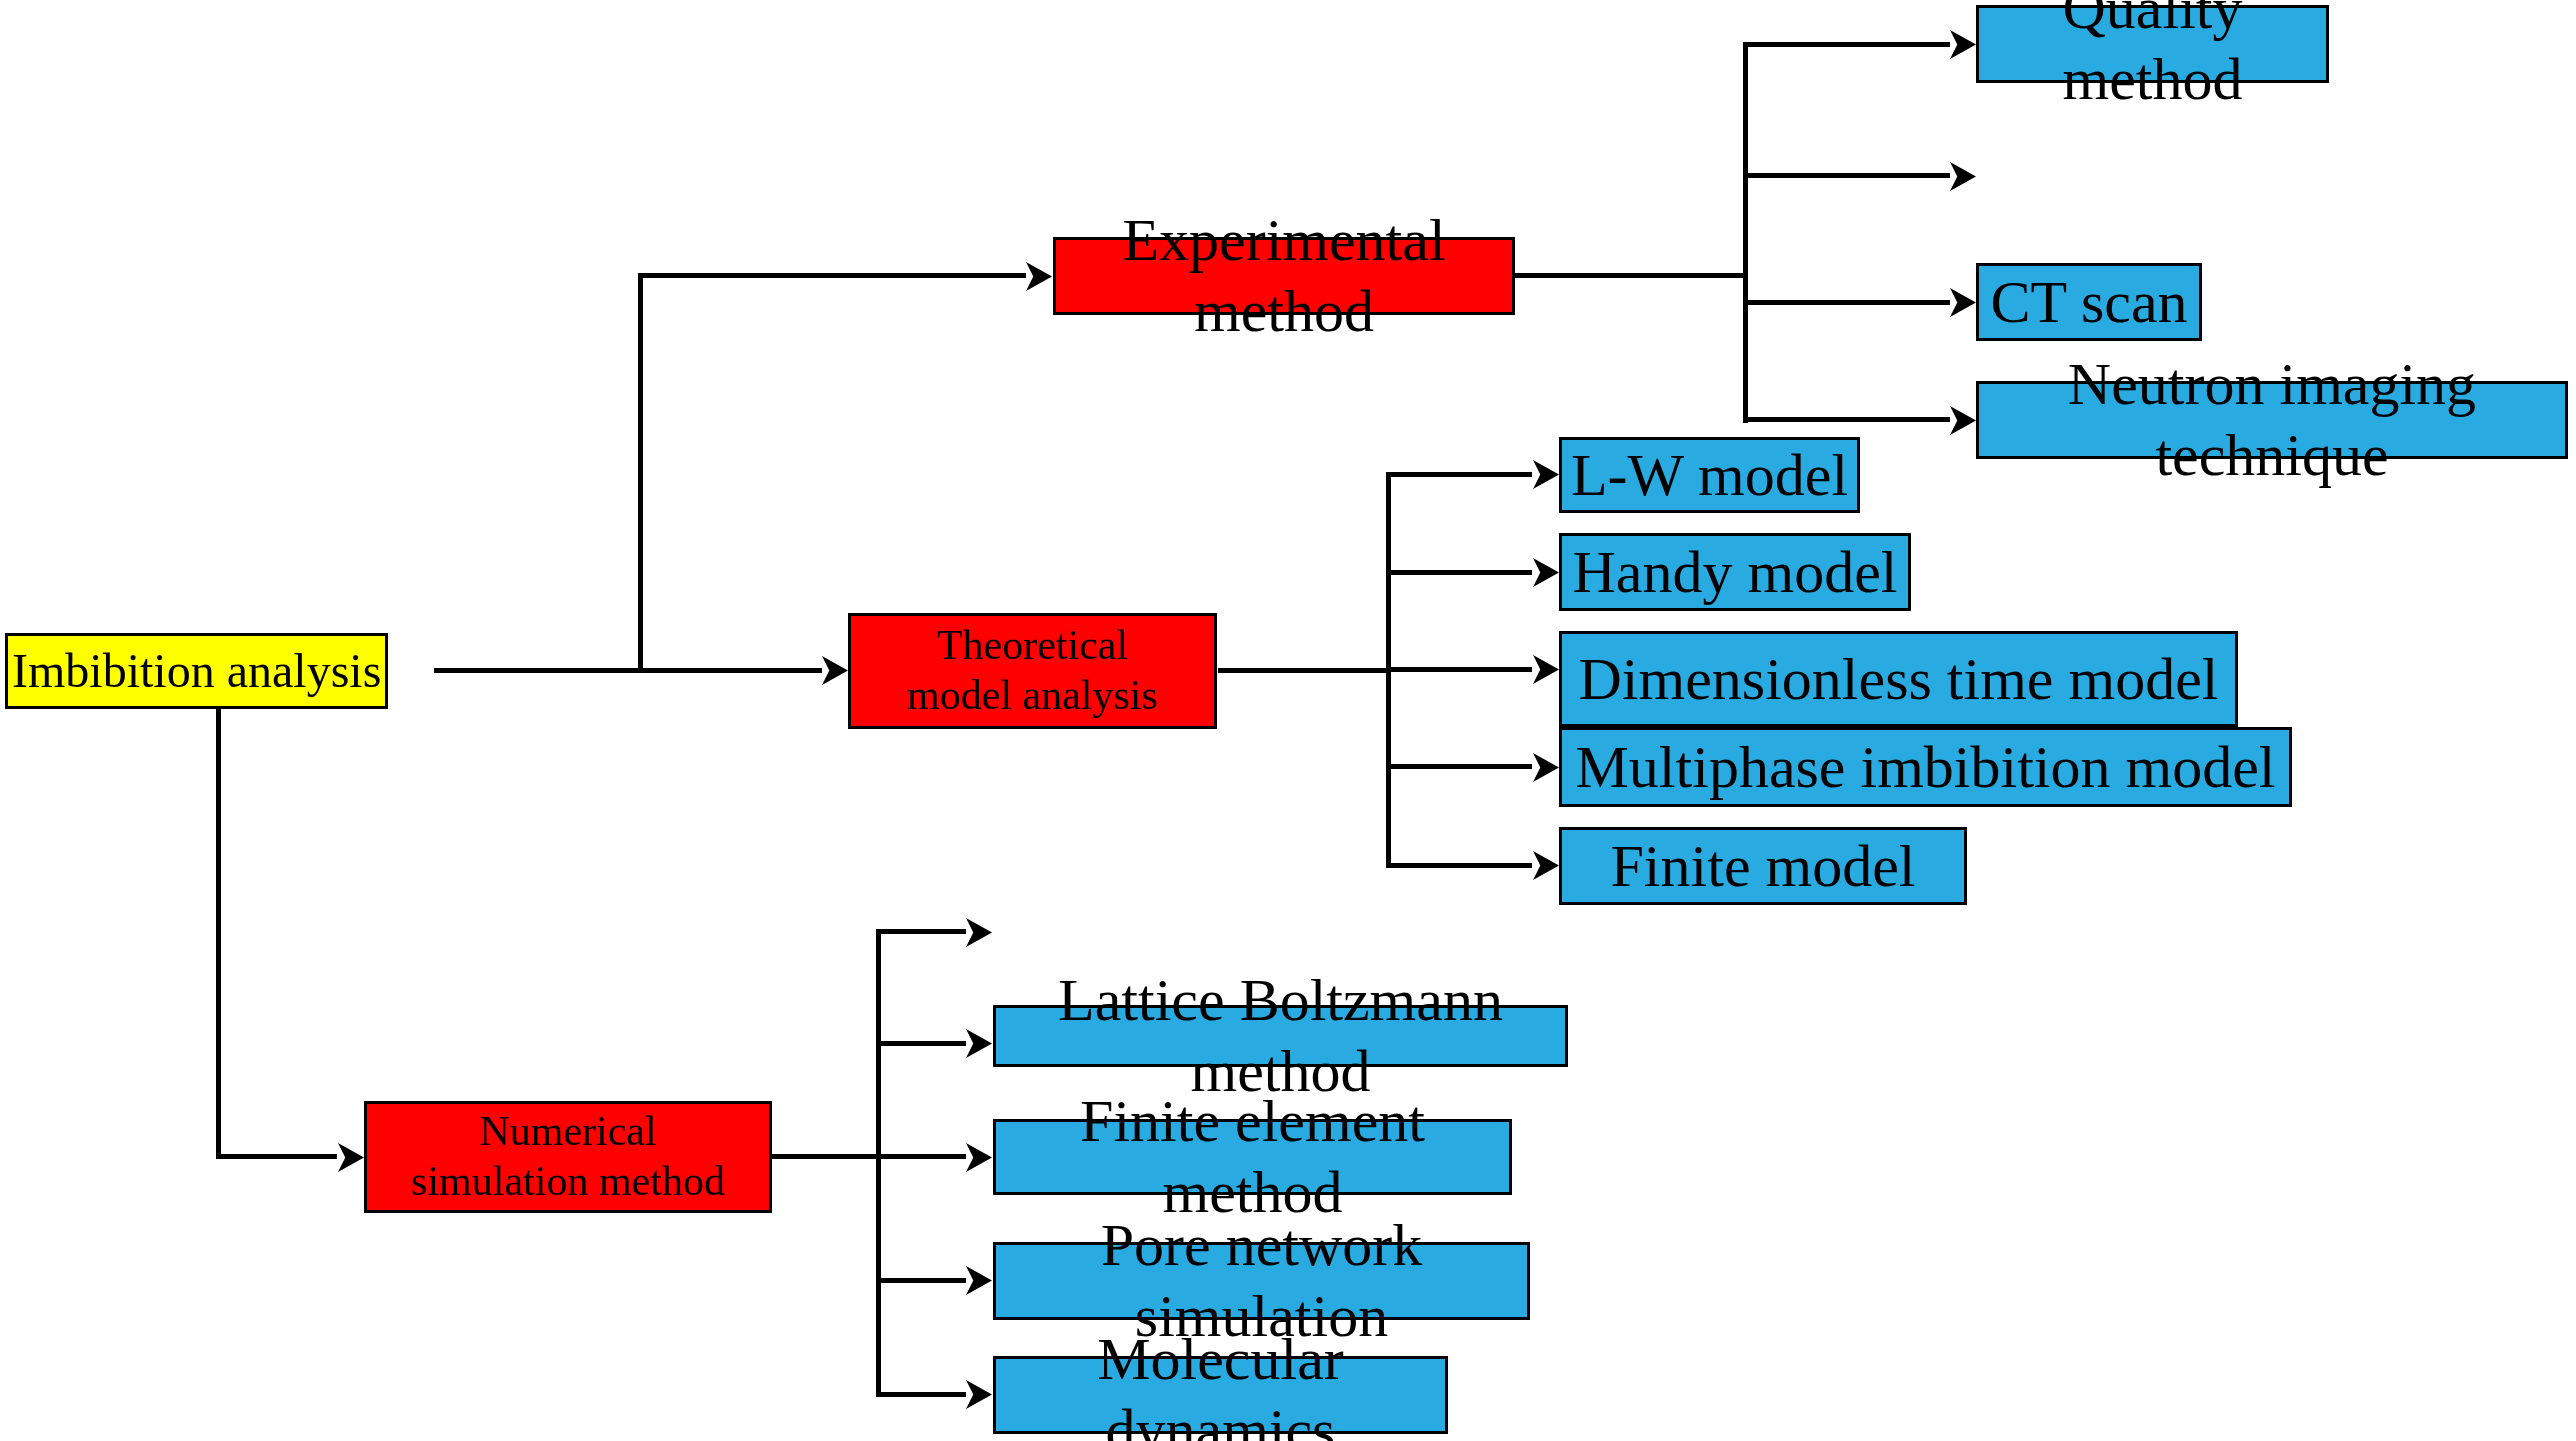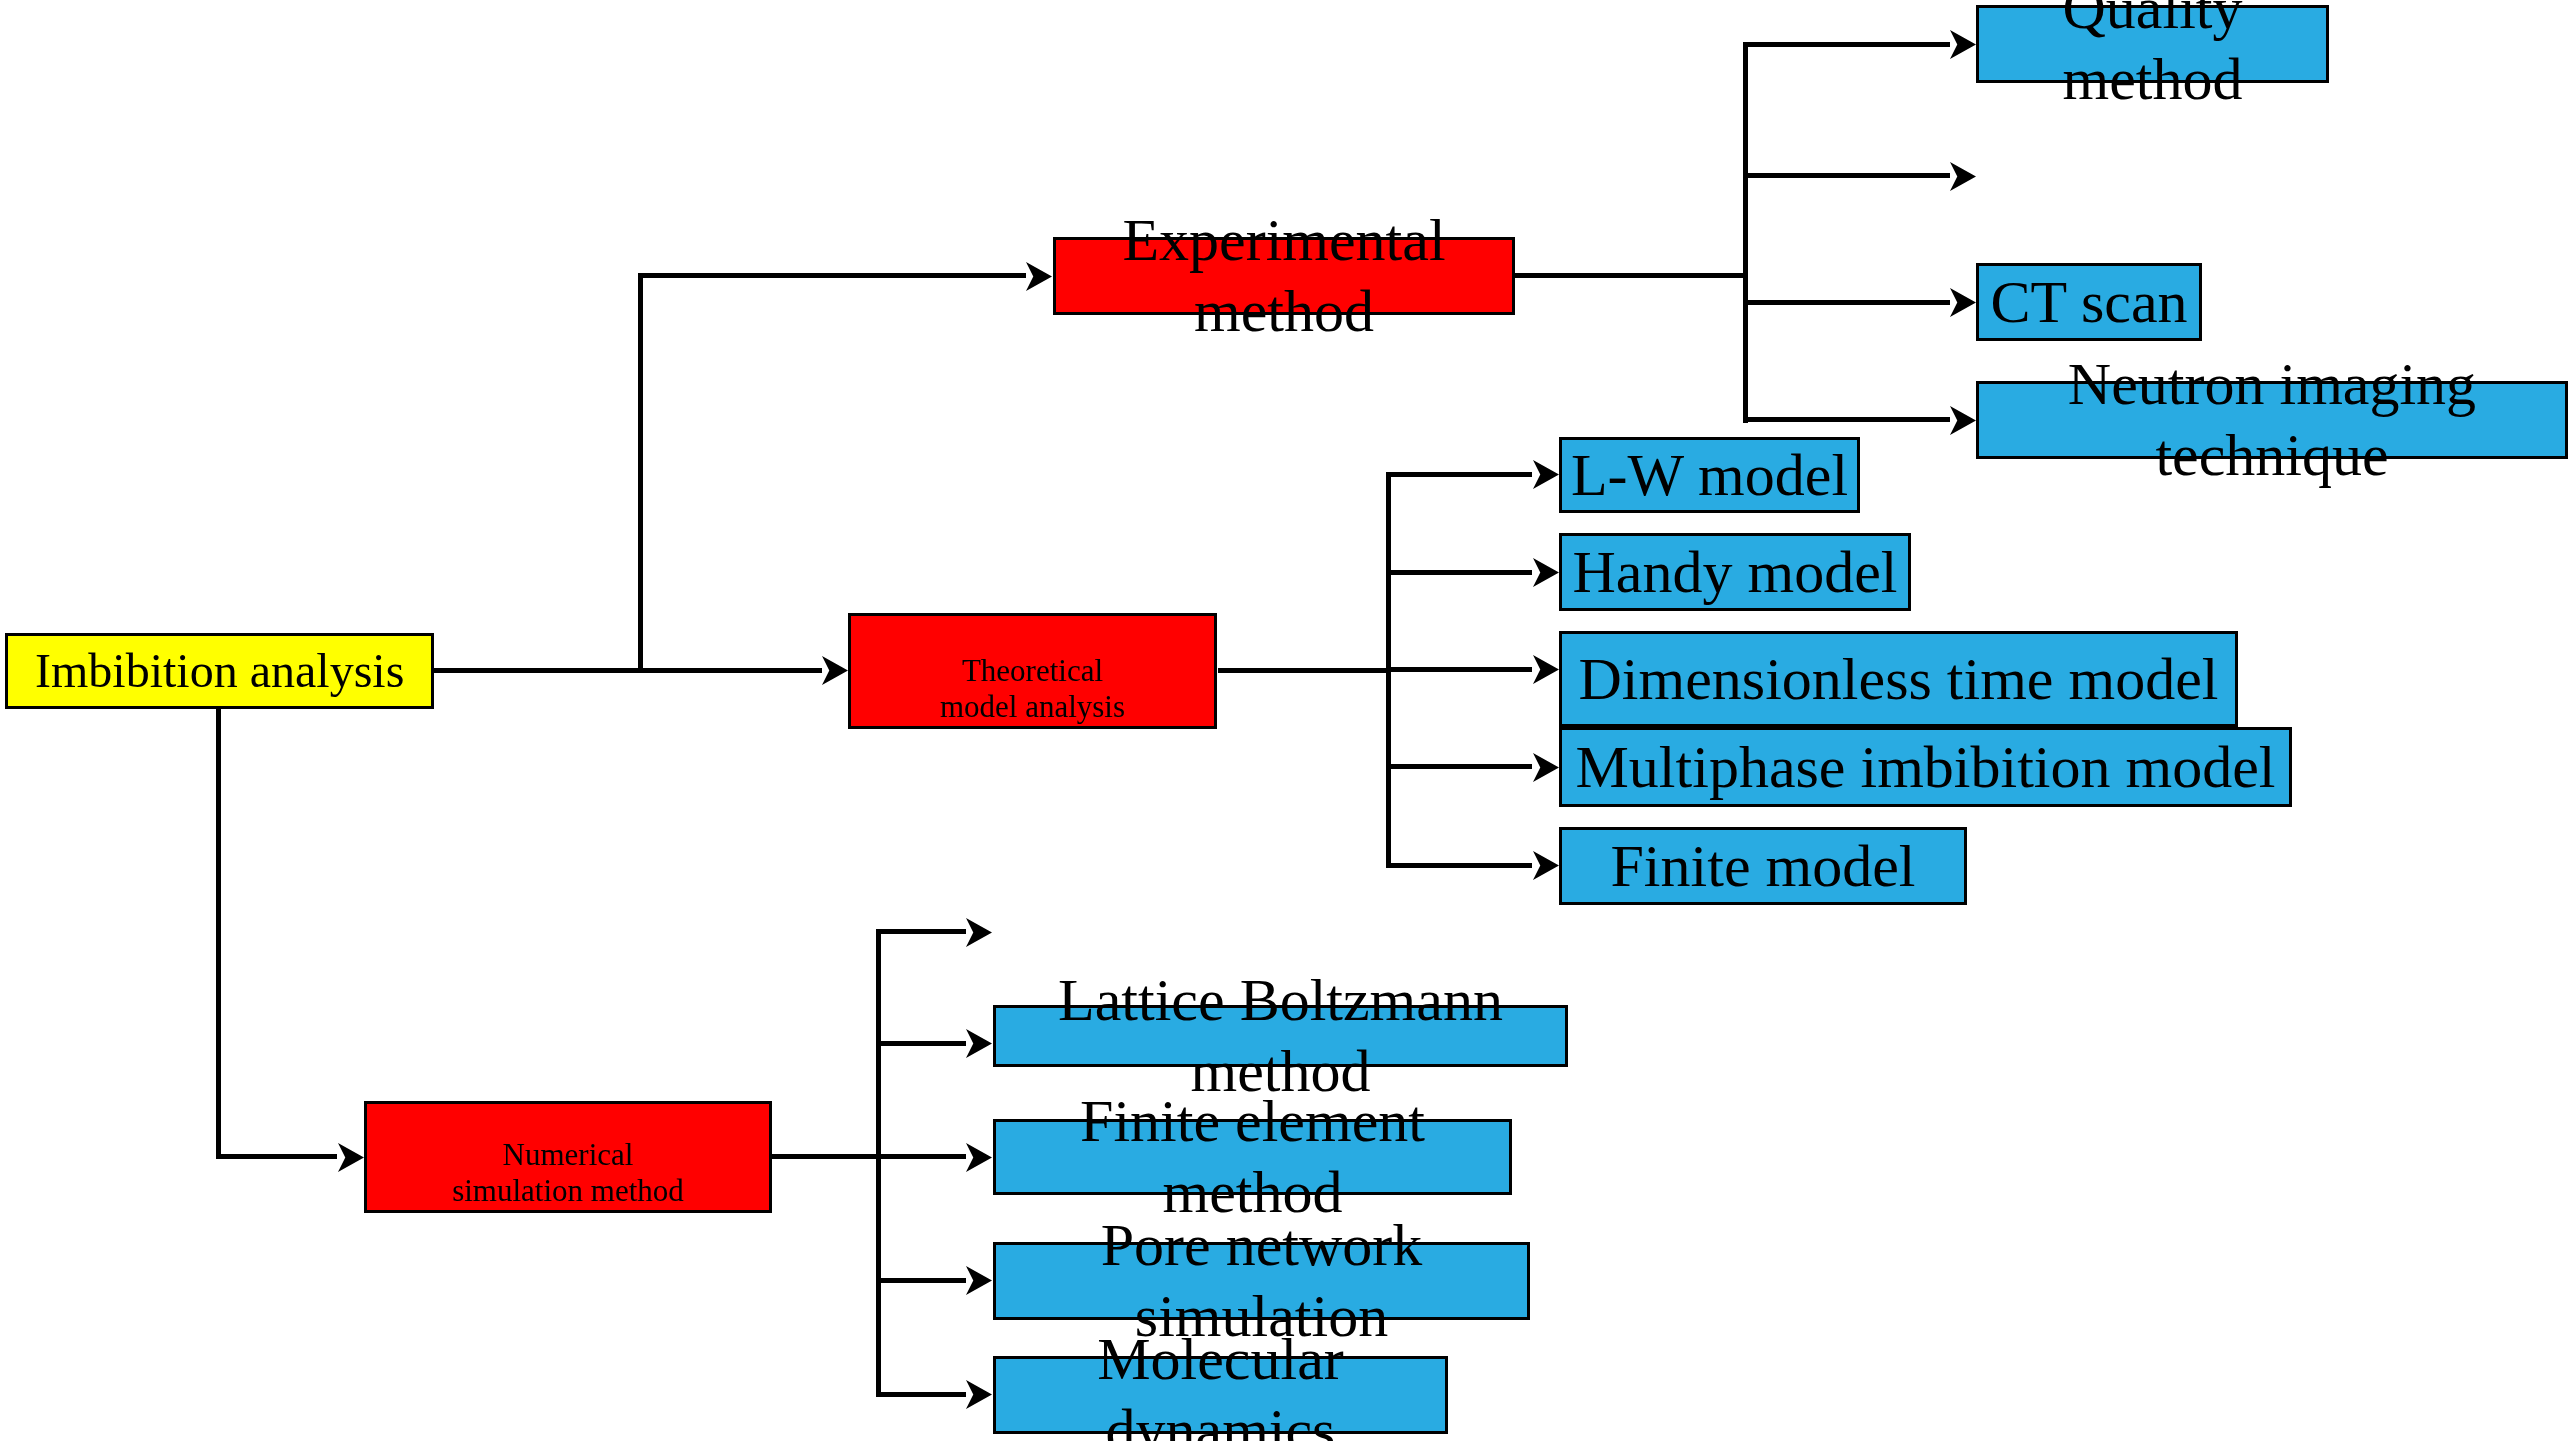--- a/index.html
+++ b/index.html
@@ -20,39 +20,39 @@
     border:3.3px solid var(--line,#000);
     display:flex;
     align-items:center;
     justify-content:center;
     text-align:center;
     line-height:1.18;
     font-size:60px;
   }
   .node.root{background:var(--root_fill,#ffff00);font-size:48px;}
   .node.branch{background:var(--branch_fill,#ff0000);}
-  .node.branch.twoline{font-size:31px;align-items:flex-end;}
+  .node.branch.twoline{font-size:42px;}
   .node.leaf{background:var(--leaf_fill,#29abe2);}
   .twoline span{display:block;}
   .h,.v{position:absolute;background:var(--line,#000);}
   .h{height:5.2px;}
   .v{width:5.2px;}
   .arrow{
     position:absolute;
     width:26px;height:29px;
     background:var(--line,#000);
     clip-path:polygon(0 0,100% 50%,0 100%,28% 50%);
   }
 </style>
 </head>
 <body>
 
 <div id="canvas">
 
-  <div class="node root" style="left:5.2px;top:633px;width:429px;height:76px;text-align:right;">
+  <div class="node root" style="left:5.2px;top:633px;width:383px;height:76px;text-align:right;">
     <span>Imbibition analysis</span>
   </div>
 
   <div class="node branch" style="left:1053px;top:237px;width:462px;height:78px;">
     <span>Experimental method</span>
   </div>
 
   <div class="node branch twoline" style="left:848px;top:613px;width:369px;height:116px;">
     <div>
       <span>Theoretical</span>

